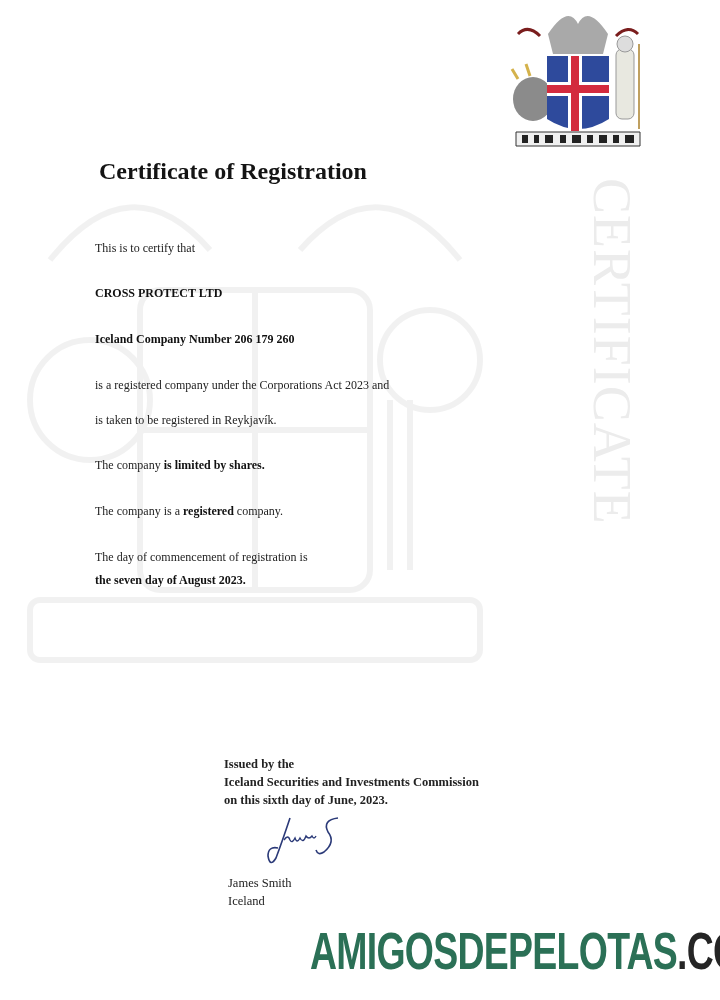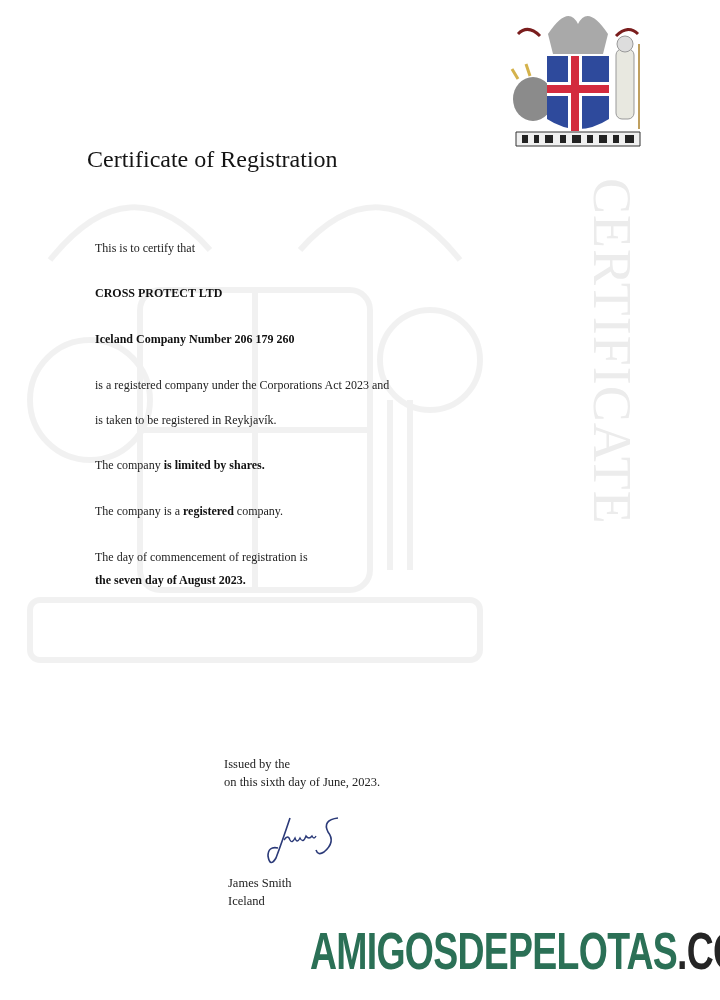--- a/index.html
+++ b/index.html
@@ -3,24 +3,24 @@
 <meta charset="utf-8">
 <style>
   html, body { margin:0; padding:0; }
   body { width:720px; height:1000px; background:#ffffff; position:relative; overflow:hidden;
          font-family:"Liberation Serif", "DejaVu Serif", serif; color:#1a1a1a; }
   .watermark { position:absolute; left:10px; top:100px; width:490px; height:580px; opacity:0.05; }
   .crest { position:absolute; left:508px; top:4px; width:140px; height:145px; }
   .vertical-word { position:absolute; left:582px; top:178px; width:60px; height:380px;
                    font-family:"Liberation Serif", serif; font-size:54px; color:#ececec;
                    writing-mode:vertical-rl; letter-spacing:1px; line-height:60px; }
-  .title { position:absolute; left:87px; top:144px; font-size:24px; font-weight:normal; line-height:30px; color:#141414; margin:0; }
+  .title { position:absolute; left:87px; top:144px; font-size:24px; font-weight:bold; line-height:30px; color:#141414; margin:12px; }
   .p { position:absolute; left:87px; font-size:12px; line-height:22px; margin:8px; color:#222; }
   .b { font-weight:bold; color:#111; }
-  .issued { position:absolute; left:224px; top:755px; font-size:12.5px; line-height:18px; color:#222; }
+  .issued { position:absolute; left:224px; top:755px; font-size:12.5px; line-height:18px; color:#222;font-weight:bold; }
   .sig { position:absolute; left:262px; top:812px; width:86px; height:56px; }
   .signer { position:absolute; left:228px; top:874px; font-size:12.5px; line-height:18px; color:#222; }
   .brand { position:absolute; left:310px; top:921px; font-family:"Liberation Sans Narrow","Liberation Sans", sans-serif;
            font-weight:bold; font-size:52px; letter-spacing:-1px; transform:scaleX(0.72); transform-origin:left top;
            line-height:60px; white-space:nowrap; }
   .brand .g { color:#2b7056; }
   .brand .k { color:#252525; }
 </style>
 </head>
 <body>
@@ -74,20 +74,21 @@
 
 <p class="p" style="top:492px">
   <span>The company is a </span><span class="b">registered</span><span> company.</span>
 </p>
 
 <p class="p" style="top:538px">The day of commencement of registration is</p>
 <p class="p b" style="top:561px">the seven day of August 2023.</p>
 
 <div class="issued">
   <div>Issued by the</div>
+  <div>Iceland Securities and Investments Commission</div>
   <div>on this sixth day of June, 2023.</div>
 </div>
 
 <svg class="sig" viewBox="0 0 86 56">
   <path d="M28 6 Q20 30 14 46 Q8 56 6 44 Q6 34 16 36" fill="none" stroke="#2b3a78" stroke-width="1.6"></path>
   <path d="M22 28 q4 -6 6 0 q2 4 5 -2 q2 6 5 0 q3 6 6 -2 q3 4 6 0 q2 4 4 0" fill="none" stroke="#2b3a78" stroke-width="1.4"></path>
   <path d="M76 6 Q60 8 66 20 Q74 30 62 40 Q56 44 54 38" fill="none" stroke="#2b3a78" stroke-width="1.6"></path>
 </svg>
 
 <div class="signer">

